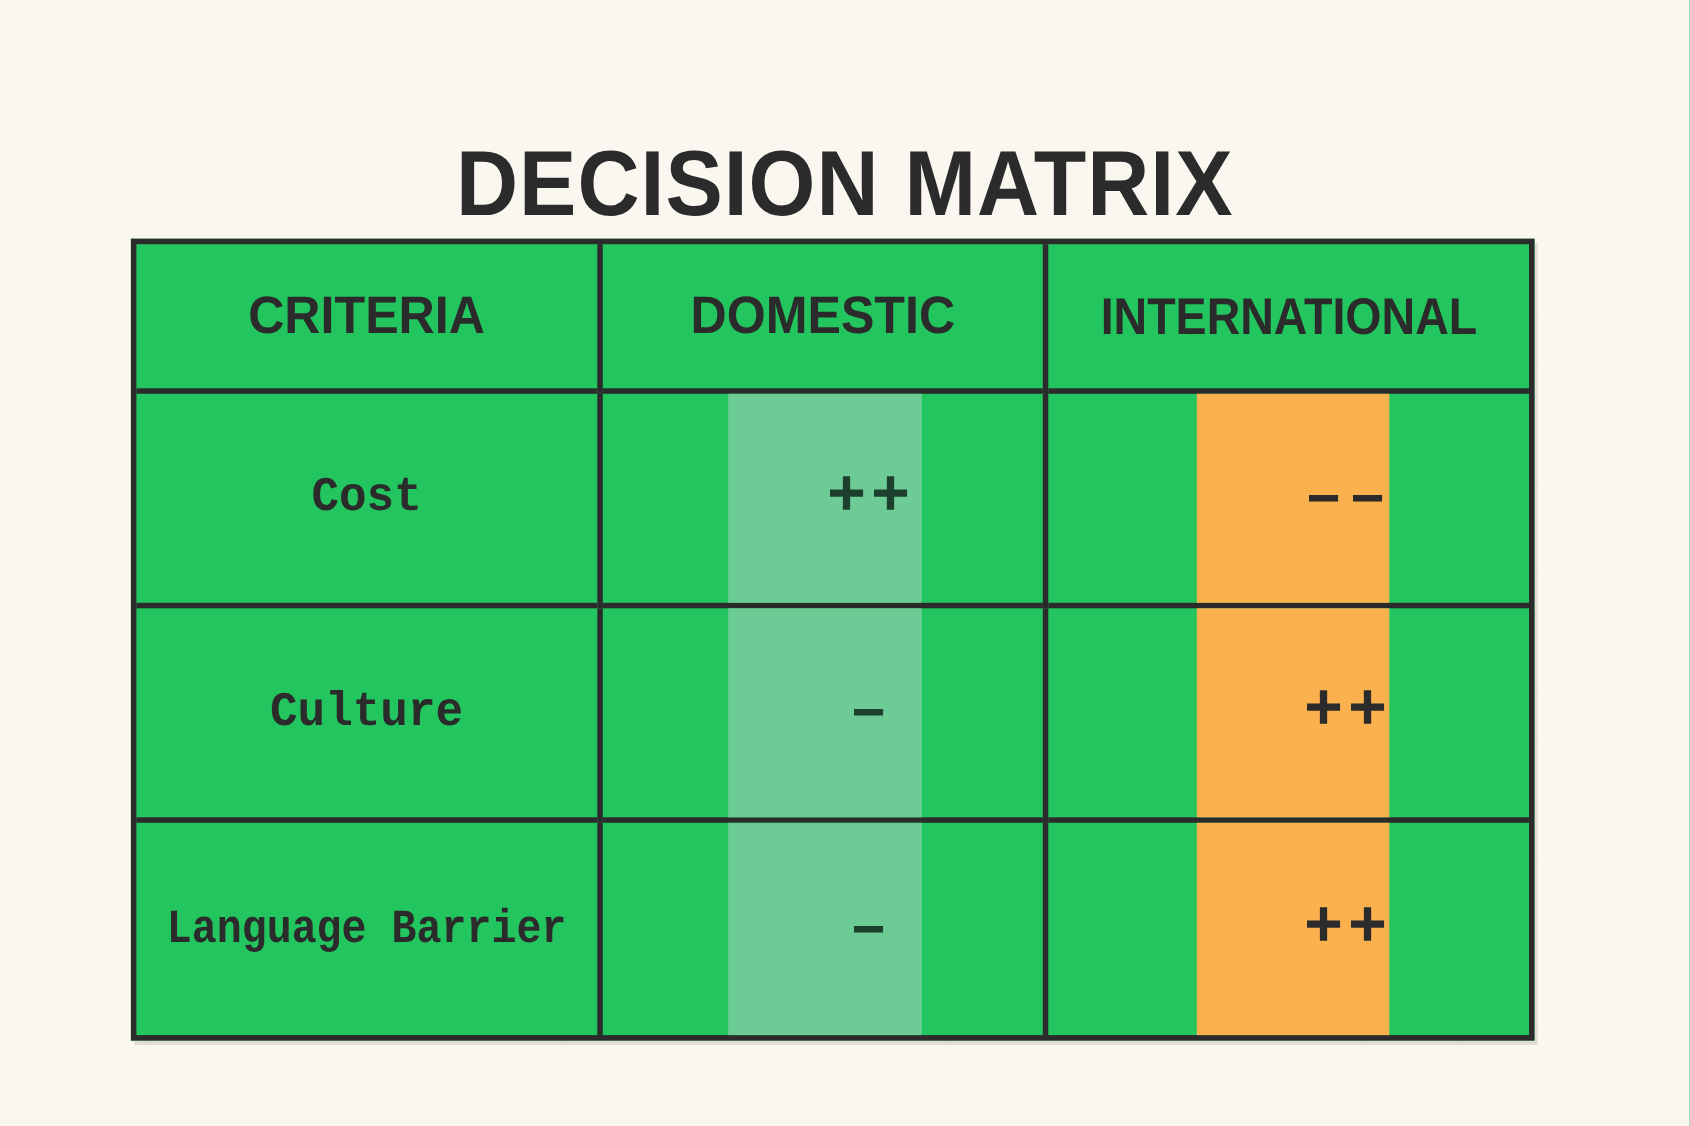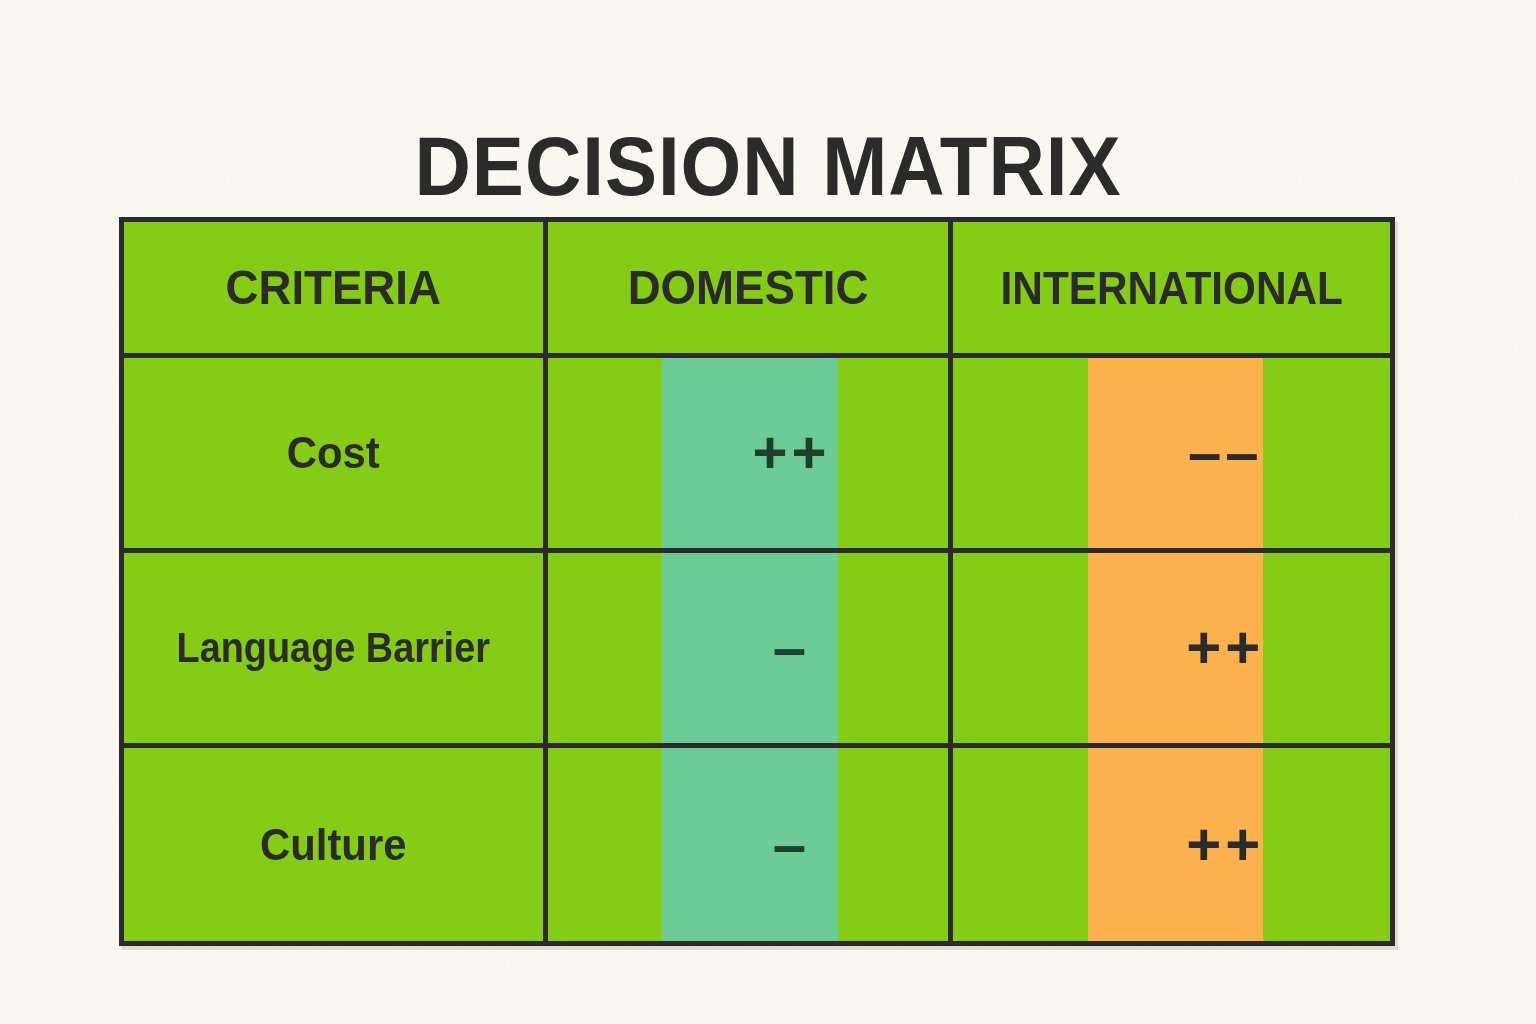--- a/index.html
+++ b/index.html
@@ -44,21 +44,21 @@
   }
 
   #matrix-table {
     position: absolute;
     left: 119px;
     top: 217px;
     width: 1276px;
     height: 729px;
     border: 5px solid #2b2b2b;
     box-sizing: border-box;
-    background: #84cc16;
+    background: #22c55e;
     box-shadow: 3px 4px 0 rgba(0,0,0,.10);
   }
 
   .tbl {
     width: 100%;
     height: 100%;
     border-collapse: collapse;
     table-layout: fixed;
   }
   .tbl col.c-criteria { width: 421px; }
@@ -73,21 +73,21 @@
   }
   .tbl th + th, .tbl td + td {
     border-left: 5px solid #2b2b2b;
     margin-top: 37px;
   }
   .tbl tbody tr td {
     border-top: 5px solid #2b2b2b;
   }
 
   thead tr { height: 133px; }
-  tbody tr { height: 147px; }
+  tbody tr { height: 147px; font-family: Liberation Mono, monospace; }
 
   .hdr-label {
     display: block;
     text-align: center;
     font-size: 48px;
     font-weight: 700;
     color: #2b2b2b;
     letter-spacing: 0px;
     transform: scaleX(.95);
     white-space: nowrap;
@@ -180,39 +180,39 @@
           <div class="band band-orange" style="background: rgb(250, 177, 78); left: 135px; width: 175px;"></div>
           <div class="score on-orange" style="color: rgb(43, 43, 43); padding-left: 108px;">
             <span class="glyph">––</span>
           </div>
         </td>
       </tr>
 
 
       <tr>
         <td>
-          <span class="row-label long">Language Barrier</span>
+          <span class="row-label">Culture</span>
         </td>
         <td>
           <div class="band band-green" style="background: rgb(109, 203, 149); left: 114px; width: 176px;"></div>
           <div class="score on-green" style="color: rgb(28, 63, 46); padding-left: 88px;">
             <span class="glyph">–</span>
           </div>
         </td>
         <td>
           <div class="band band-orange" style="background: rgb(250, 177, 78); left: 135px; width: 175px;"></div>
           <div class="score on-orange" style="color: rgb(43, 43, 43); padding-left: 108px;">
             <span class="glyph">++</span>
           </div>
         </td>
       </tr>
 
       <tr>
         <td>
-          <span class="row-label">Culture</span>
+          <span class="row-label long">Language Barrier</span>
         </td>
         <td>
           <div class="band band-green" style="background: rgb(109, 203, 149); left: 114px; width: 176px;"></div>
           <div class="score on-green" style="color: rgb(28, 63, 46); padding-left: 88px;">
             <span class="glyph">–</span>
           </div>
         </td>
         <td>
           <div class="band band-orange" style="background: rgb(250, 177, 78); left: 135px; width: 175px;"></div>
           <div class="score on-orange" style="color: rgb(43, 43, 43); padding-left: 108px;">

